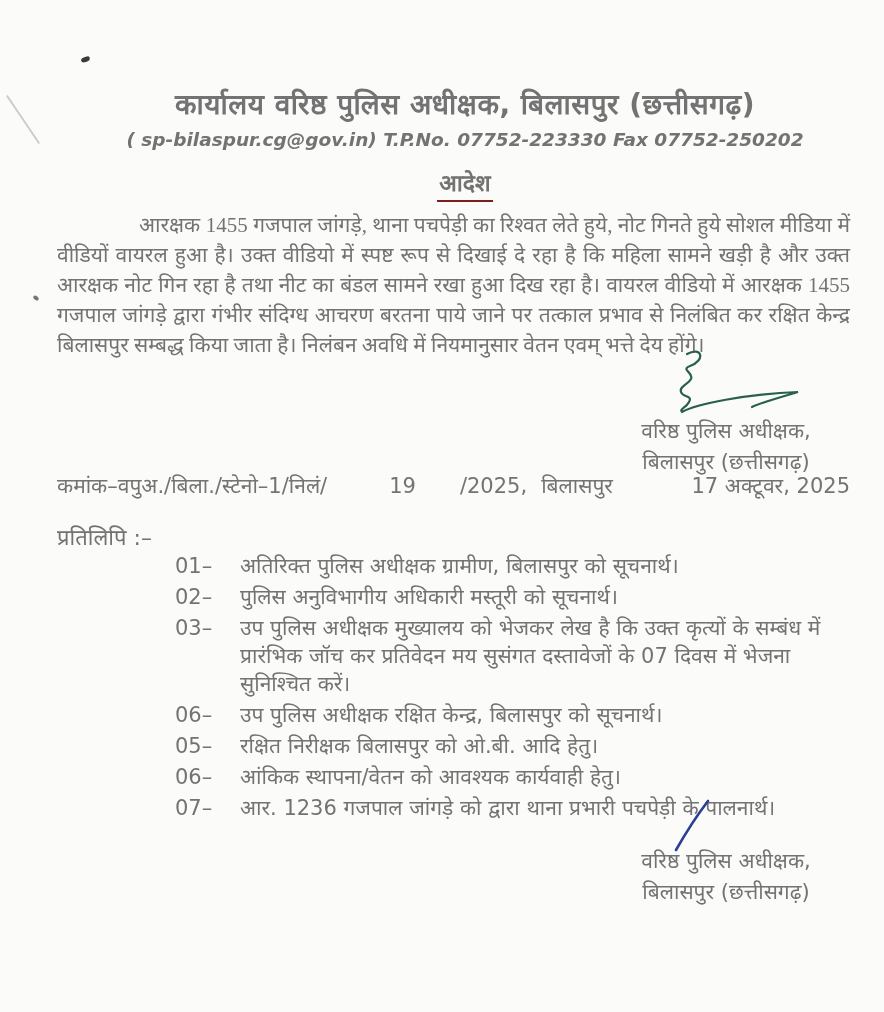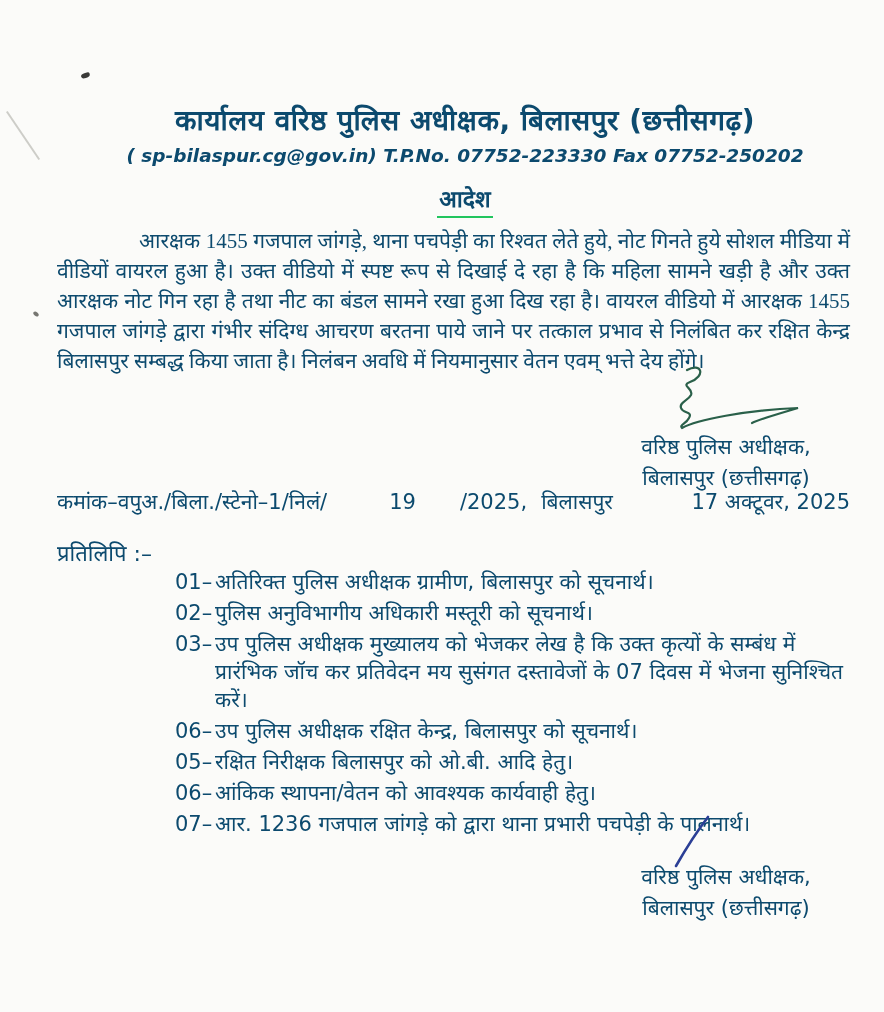--- a/index.html
+++ b/index.html
@@ -4,23 +4,23 @@
 <style>
   html, body {
     margin: 0;
     padding: 0;
     background: #fbfbf9;
   }
   .page {
     position: relative;
     width: 884px;
     height: 935px;
-    margin: 16px auto;
+    margin: 0 auto;
     background: #fbfbf9;
-    color: #0c4a6e;
+    color: #737373;
     font-family: "DejaVu Sans", sans-serif;
     overflow: hidden;
   }
   
   .speck-1 {
     position: absolute; left: 81px; top: 57px;
     width: 9px; height: 5px; background: #3a3a38;
     border-radius: 50% 40% 60% 50%;
     transform: rotate(-18deg);
   }
@@ -51,21 +51,21 @@
   .contact-line {
     margin-top: 7px;
     font-size: 18.5px; font-weight: bold;
     white-space: nowrap;
     font-style: italic;
   }
   .order-title-wrap { margin-top: 16px; }
   .order-title {
     display: inline-block;
     font-size: 23px; font-weight: bold;
-    border-bottom: 2px solid #22c55e;
+    border-bottom: 2px solid #7f1d1d;
     padding: 0 2px 2px 2px;
   }
   
   .order-body {
     position: absolute; top: 210px; left: 57px; width: 793px;
     margin: 0;
     font-size: 21px; line-height: 30px;
     text-align: justify;
     text-indent: 82px;
     font-family: Liberation Serif, serif;
@@ -93,21 +93,21 @@
   .copy-label {
     position: absolute; top: 521px; left: 57px;
     font-size: 22px;
   }
   
   .copy-list {
     position: absolute; top: 552px; left: 175px; width: 675px;
     margin: 0; padding: 0; list-style: none;
     font-size: 21px; line-height: 28px;
   }
-  .copy-item { display: flex; margin-bottom: 3px; }
+  .copy-item { display: flex; margin-bottom: 3px; gap: 25px; }
   .li-num { flex: 0 0 40px; }
   .li-txt { flex: 1; text-align: left; }
 </style>
 </head>
 <body>
 
 <div class="page">
 
   <div class="speck-1"></div>
   <div class="streak-1"></div>

